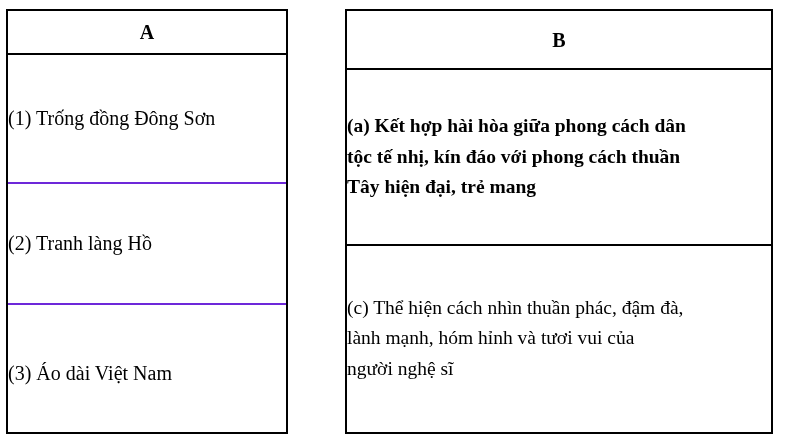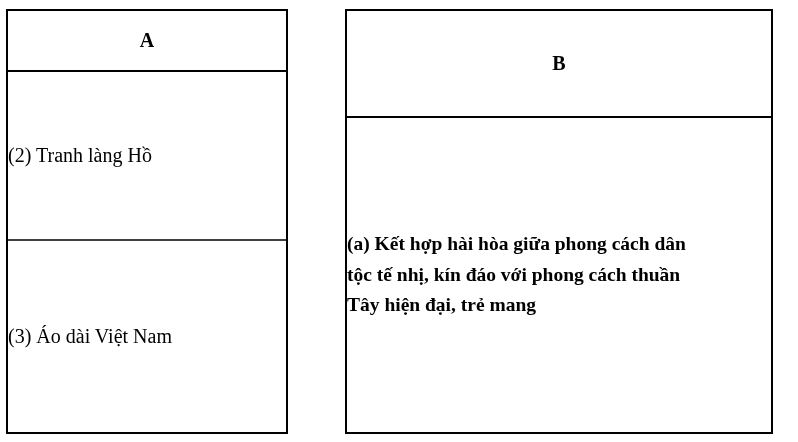--- a/index.html
+++ b/index.html
@@ -63,21 +63,21 @@
     border-bottom: 2px solid #000000;
     text-align: center;
     font-weight: bold;
     font-size: 20px;
     line-height: 1.2;
     height: 42px;
   }
 
   
   .cell-a {
-    border-top: 2px solid #404040;
+    border-top: 2px solid #6d28d9;
     padding: 0 0 0 14px;
     font-size: 20px;
     line-height: 1.35;
     text-align: left;
     vertical-align: middle;
   }
   #table-a tr:nth-child(2) .cell-a { border-top: none; }
 
   .row-a-1 { height: 127px; }
   .row-a-2 { height: 119px; }
@@ -105,20 +105,23 @@
 
 <div id="page-root">
 
   <div class="match-table" id="table-a">
     <table class="tbl">
       <tbody>
           <tr>
         <th class="hdr-cell">A</th>
       </tr>
       <tr>
+        <td class="cell-a row-a-1">(1) Trống đồng Đông Sơn</td>
+      </tr>
+      <tr>
         <td class="cell-a row-a-2">(2) Tranh làng Hồ</td>
       </tr>
       <tr>
         <td class="cell-a row-a-3">(3) Áo dài Việt Nam</td>
       </tr>
     </tbody>
       </table>
   </div>
 
   <div class="match-table" id="table-b">
@@ -127,17 +130,24 @@
           <tr>
         <th class="hdr-cell">B</th>
       </tr>
       <tr>
         <td class="cell-b row-b-1">
           <span class="b-line">(a) Kết hợp hài hòa giữa phong cách dân</span>
           <span class="b-line">tộc tế nhị, kín đáo với phong cách thuần</span>
           <span class="b-line">Tây hiện đại, trẻ mang</span>
         </td>
       </tr>
+      <tr>
+        <td class="cell-b row-b-3">
+          <span class="b-line">(c) Thể hiện cách nhìn thuần phác, đậm đà,</span>
+          <span class="b-line">lành mạnh, hóm hỉnh và tươi vui của</span>
+          <span class="b-line">người nghệ sĩ</span>
+        </td>
+      </tr>
     </tbody>
       </table>
   </div>
 
 </div>
 
 </body></html>

